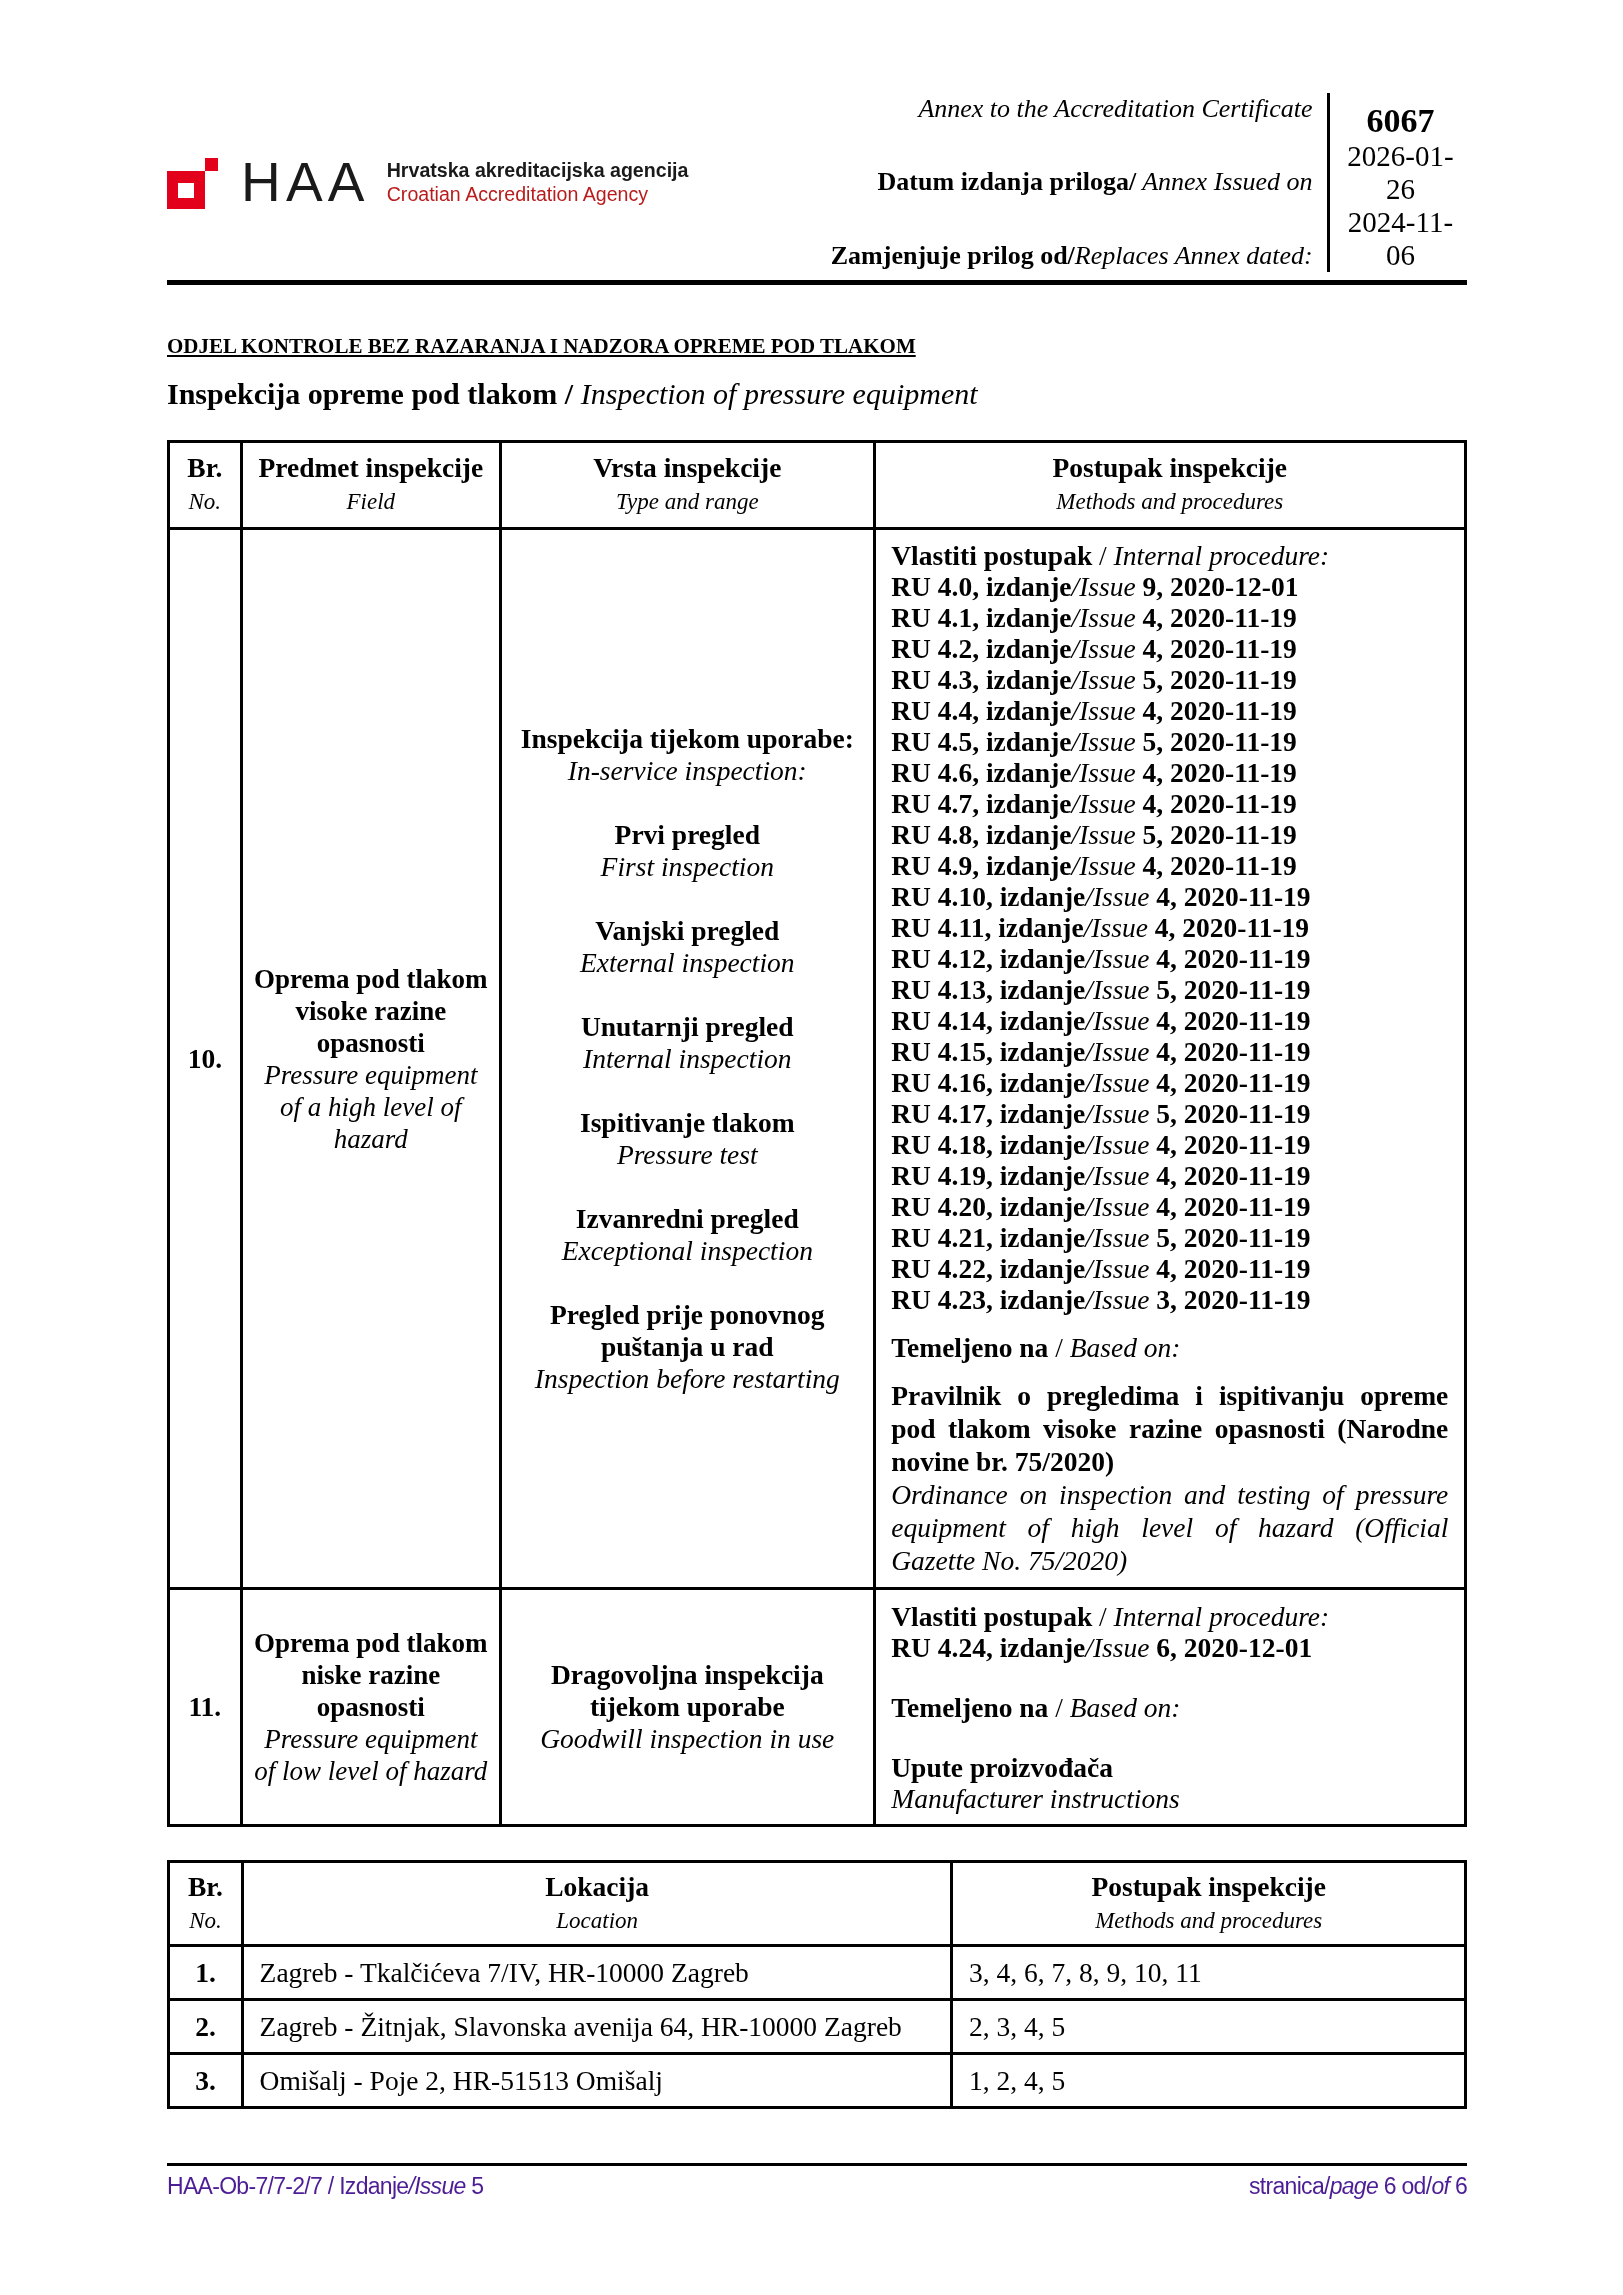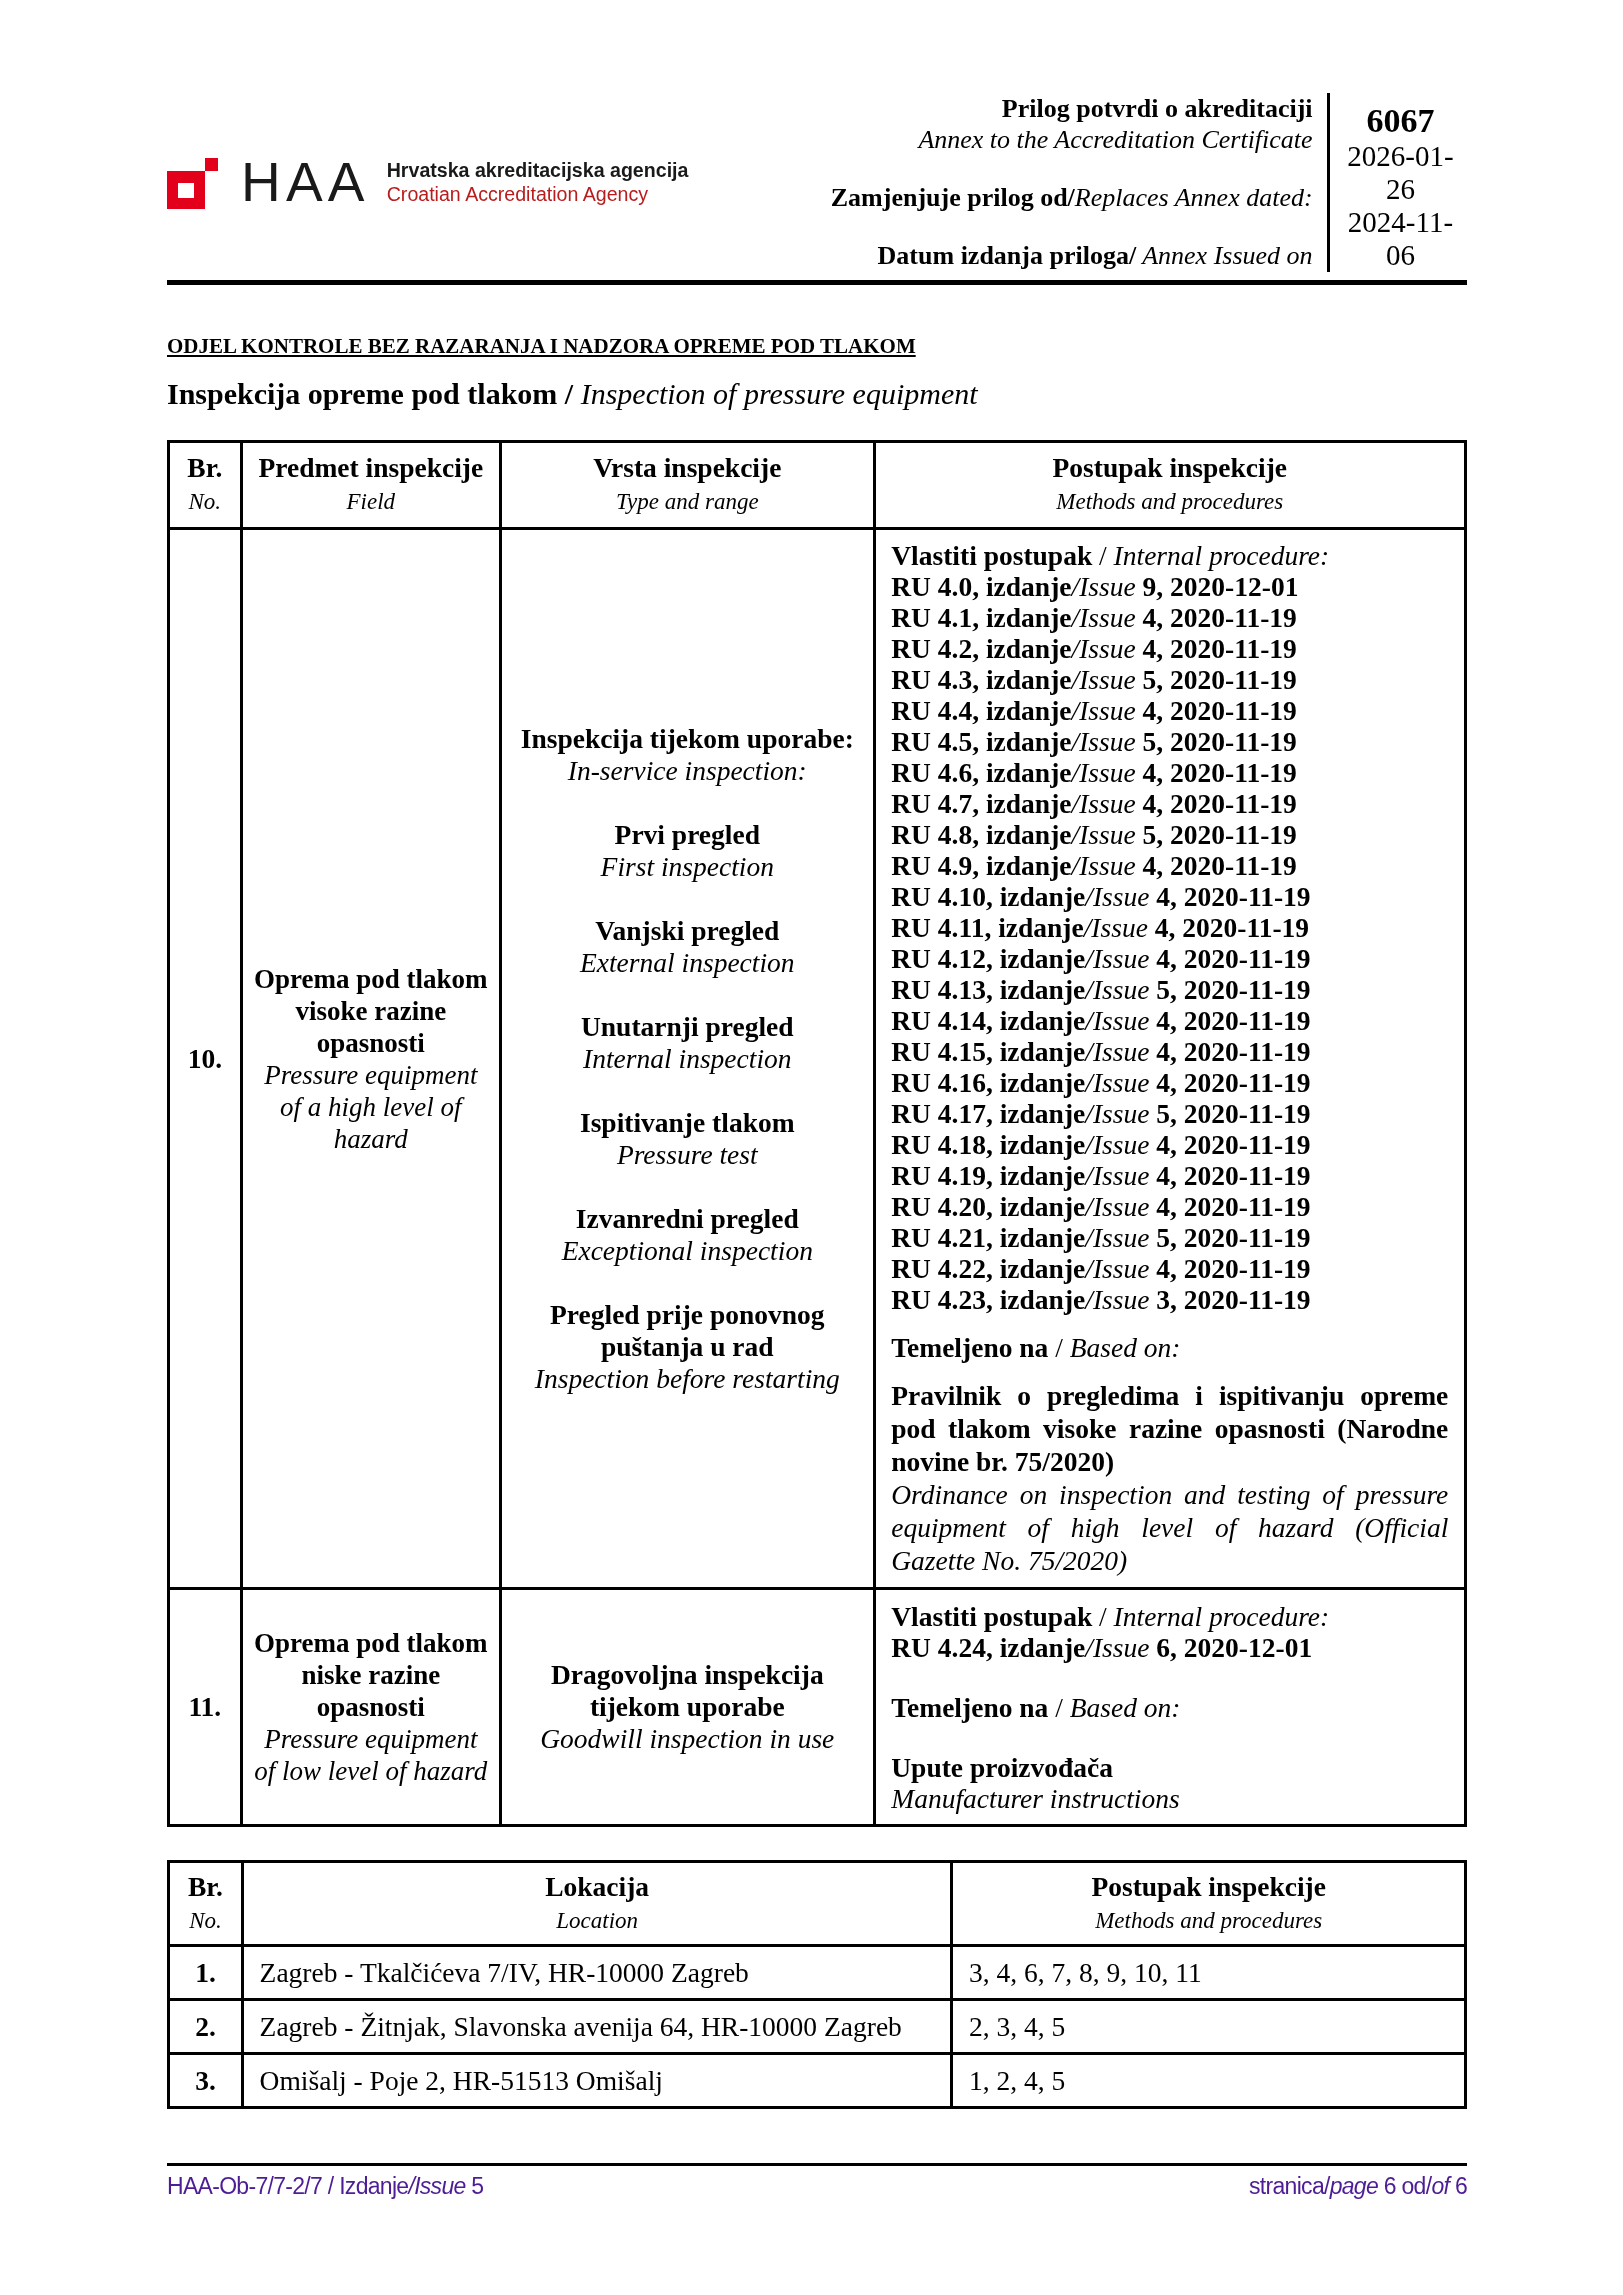--- a/index.html
+++ b/index.html
@@ -101,28 +101,27 @@
         <div class="logo-haa">HAA</div>
         <div class="logo-text">
           <div class="logo-line1">Hrvatska akreditacijska agencija</div>
           <div class="logo-line2">Croatian Accreditation Agency</div>
         </div>
       </div>
 
       <div class="cert">
         <div class="cert-labels">
           <div class="cert-l1">
-            <div><span class="b">Prilog potvrdi o akreditaciji</span></div>
             <div><span class="i">Annex to the Accreditation Certificate</span></div>
           </div>
           <div class="cert-l2">
-            <span class="b">Zamjenjuje prilog od/</span><span class="i">Replaces Annex dated:</span>
+            <span class="b">Datum izdanja priloga/</span><span class="i"> Annex Issued on</span>
           </div>
           <div class="cert-l2">
-            <span class="b">Datum izdanja priloga/</span><span class="i"> Annex Issued on</span>
+            <span class="b">Zamjenjuje prilog od/</span><span class="i">Replaces Annex dated:</span>
           </div>
         </div>
         <div class="cert-values">
           <div class="cert-num">6067</div>
           <div class="cert-date">2026-01-26</div>
           <div class="cert-date">2024-11-06</div>
         </div>
       </div>
     </div>
 

